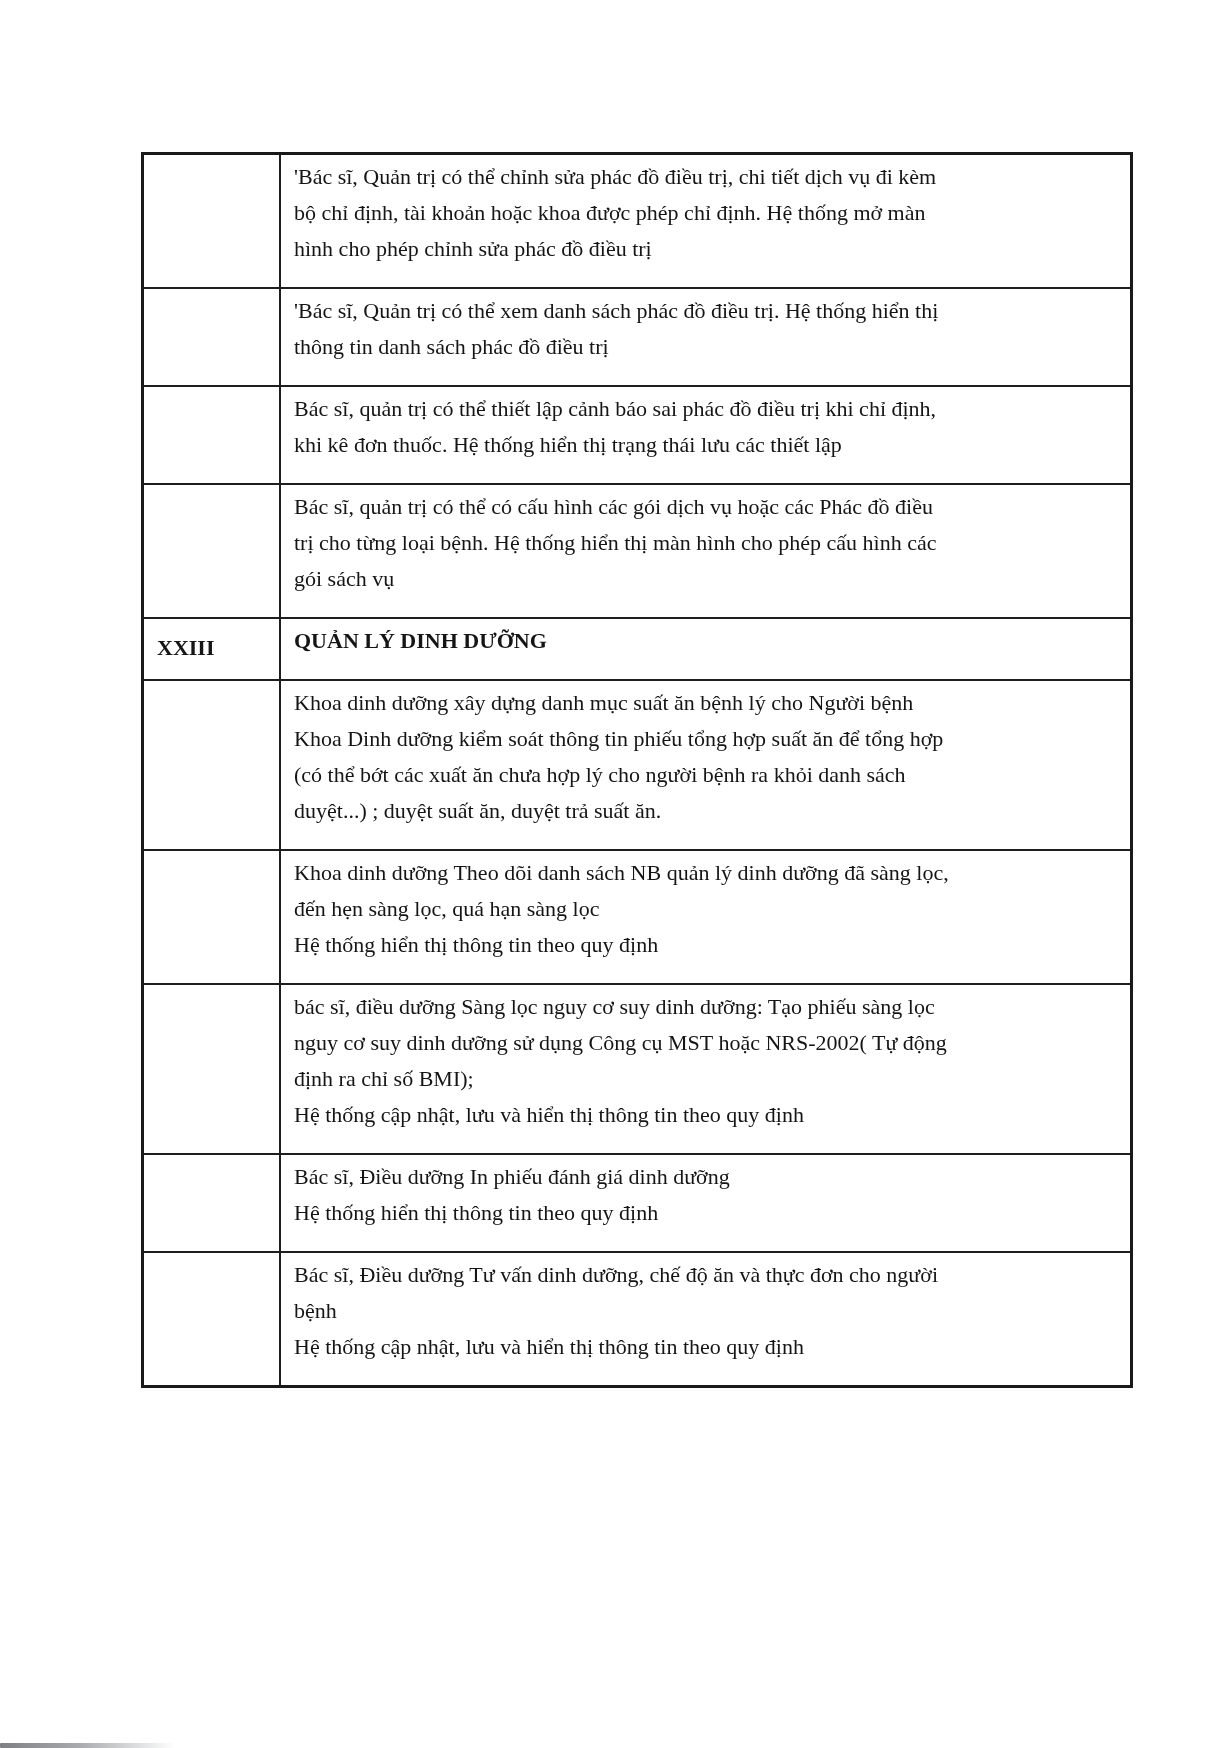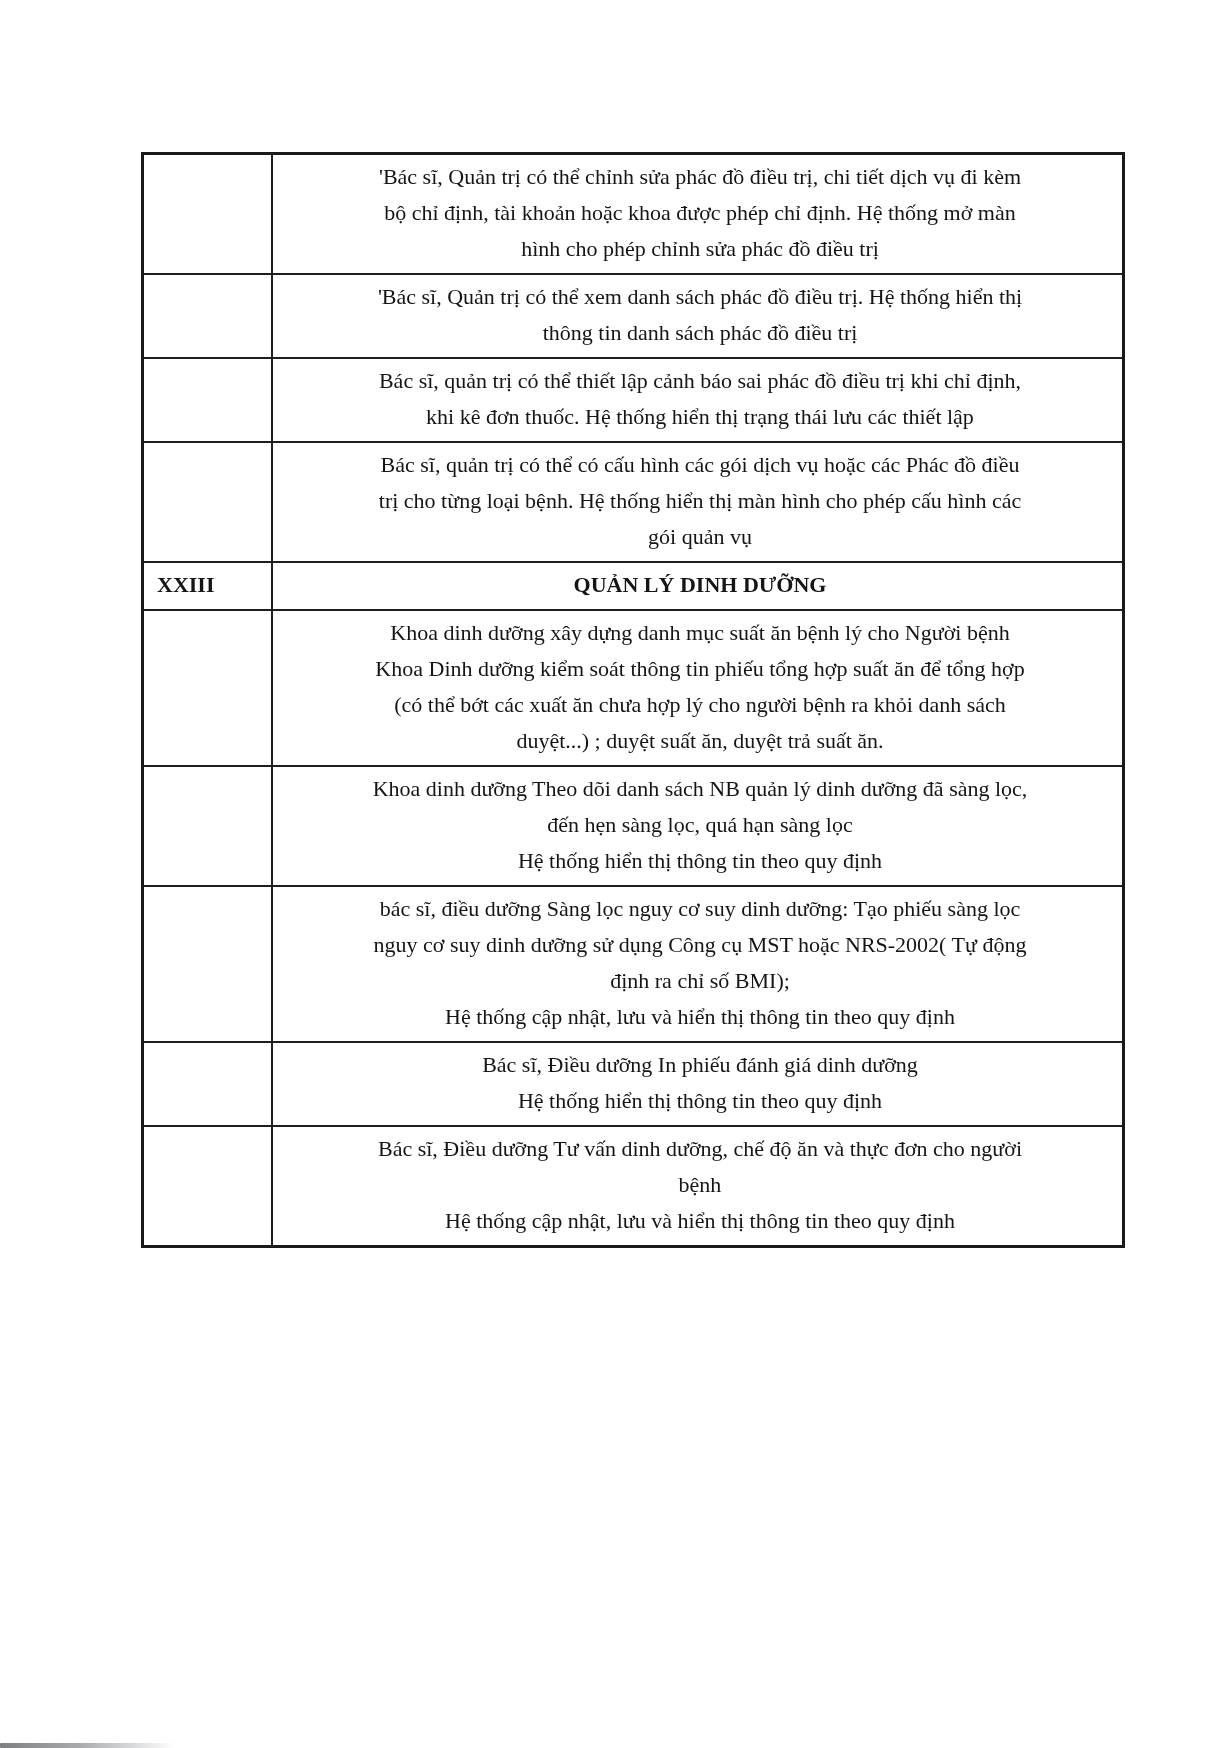--- a/index.html
+++ b/index.html
@@ -27,27 +27,26 @@
   table.doc-table td {
     border: 2px solid #1e1e1e;
     font-size: 22px;
     line-height: 36px;
     vertical-align: top;
     overflow: hidden;
   }
   table.doc-table tr > td.num {
     width: 110px;
     vertical-align: middle;
-    padding: 3px 4px 5px 13px;
+    padding: 3px 12px 5px 13px;
     font-weight: bold;
   }
   table.doc-table tr > td.req {
     width: 828px;
-    padding: 4px 8px 6px 13px;
-    text-align: center;
+    padding: 4px 8px 20px 13px;
   }
   table.doc-table tr.section td.req .ln {
     font-weight: bold;
   }
   .ln {
     white-space: nowrap;
   }
   
   table.doc-table {
     border: 3px solid #1a1a1a;
@@ -95,21 +94,21 @@
           <div class="ln">Bác sĩ, quản trị có thể thiết lập cảnh báo sai phác đồ điều trị khi chỉ định,</div>
           <div class="ln">khi kê đơn thuốc. Hệ thống hiển thị trạng thái lưu các thiết lập</div>
         </td>
       </tr>
 
       <tr>
         <td class="num"><span></span></td>
         <td class="req">
           <div class="ln">Bác sĩ, quản trị có thể có cấu hình các gói dịch vụ hoặc các Phác đồ điều</div>
           <div class="ln">trị cho từng loại bệnh. Hệ thống hiển thị màn hình cho phép cấu hình các</div>
-          <div class="ln">gói quản vụ</div>
+          <div class="ln">gói sách vụ</div>
         </td>
       </tr>
 
       <tr class="section">
         <td class="num"><span>XXIII</span></td>
         <td class="req">
           <div class="ln">QUẢN LÝ DINH DƯỠNG</div>
         </td>
       </tr>
 

